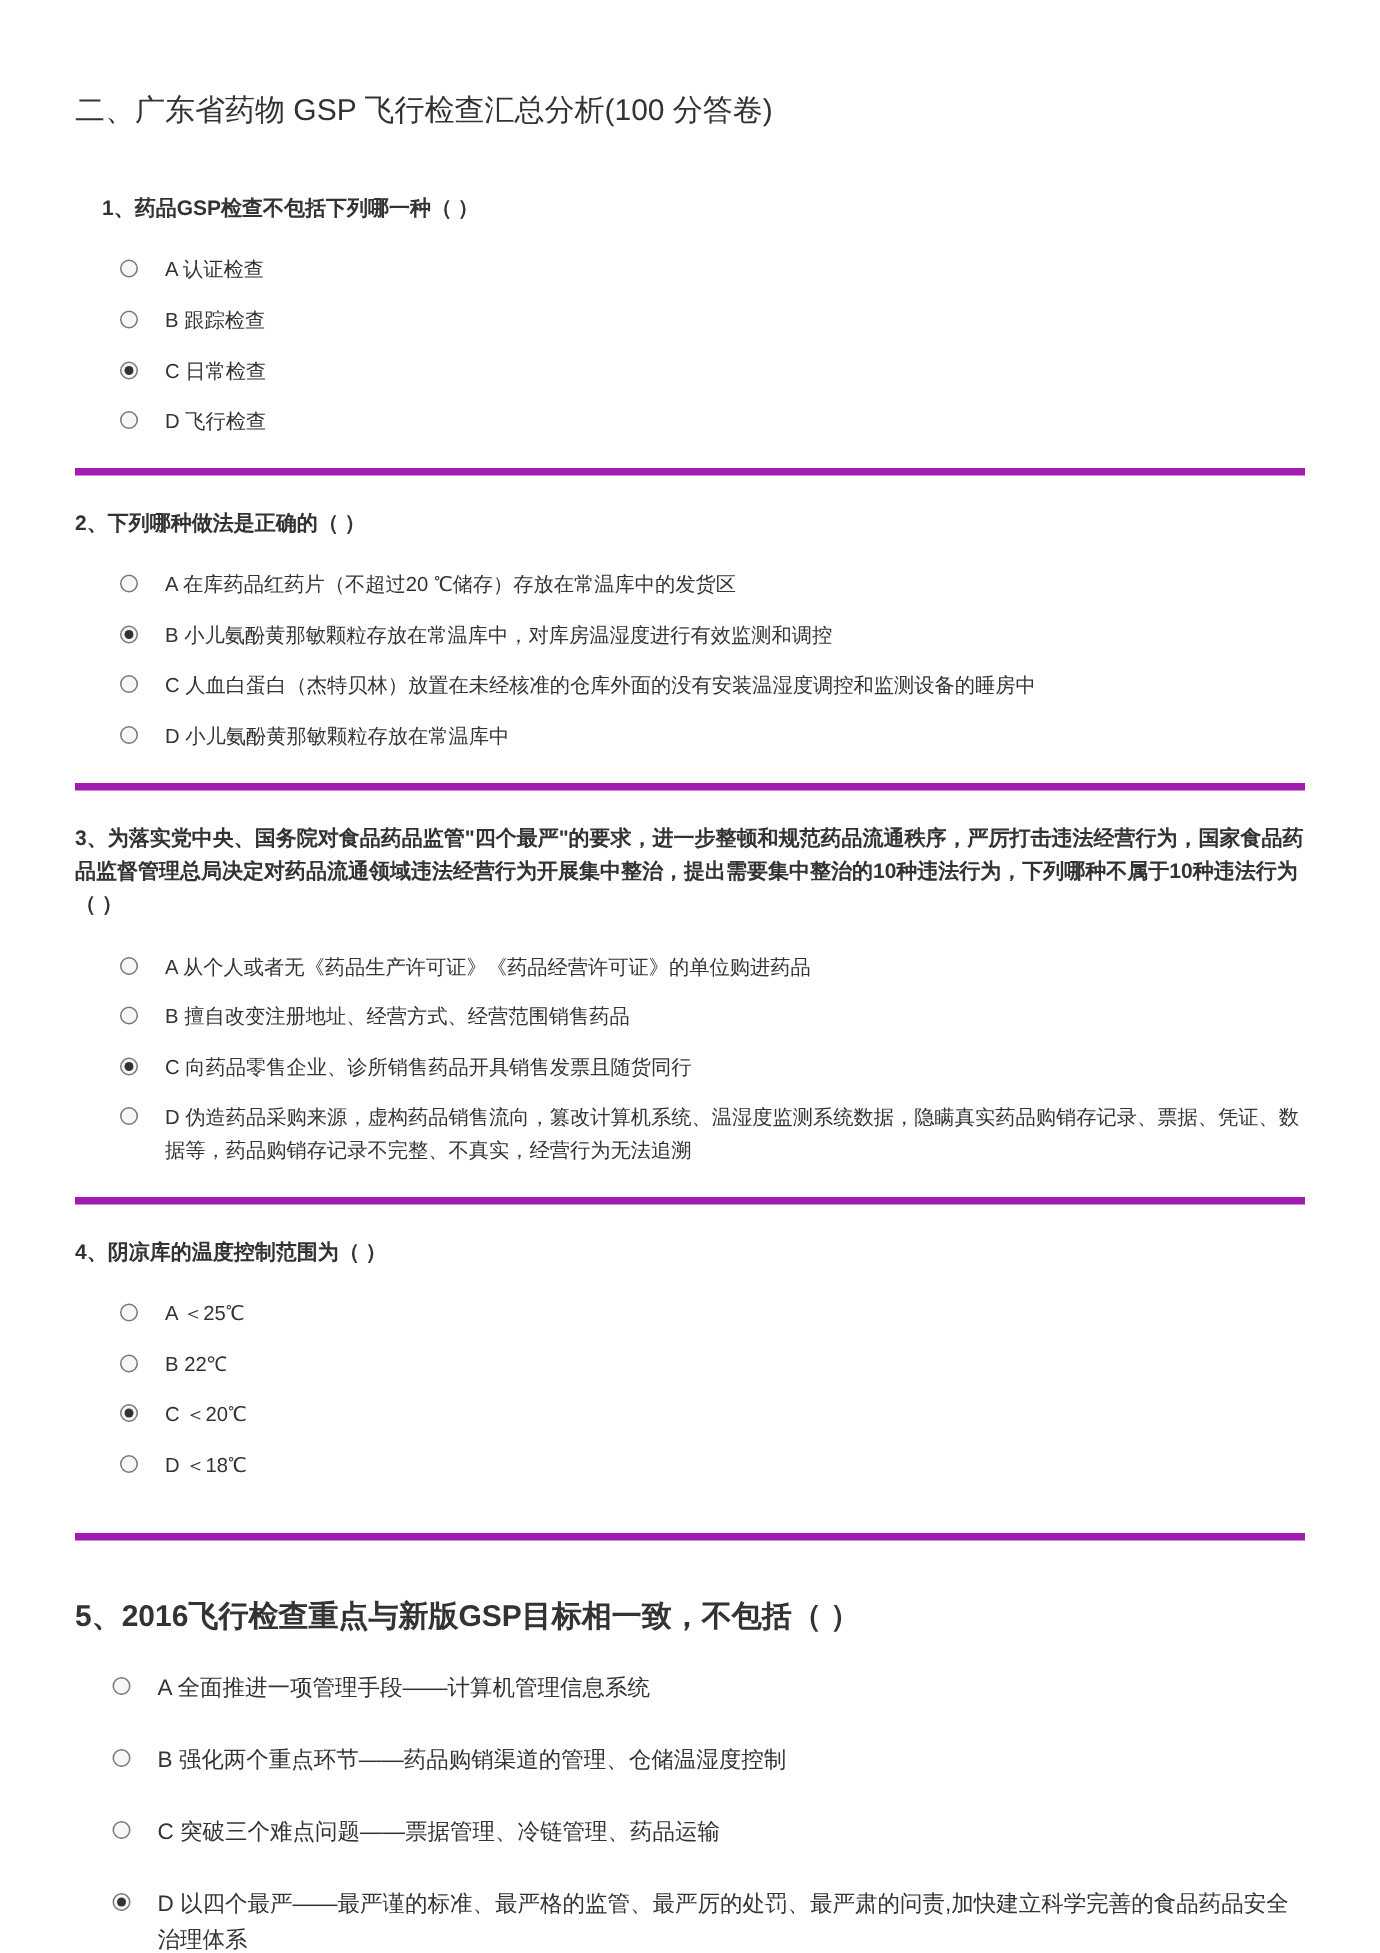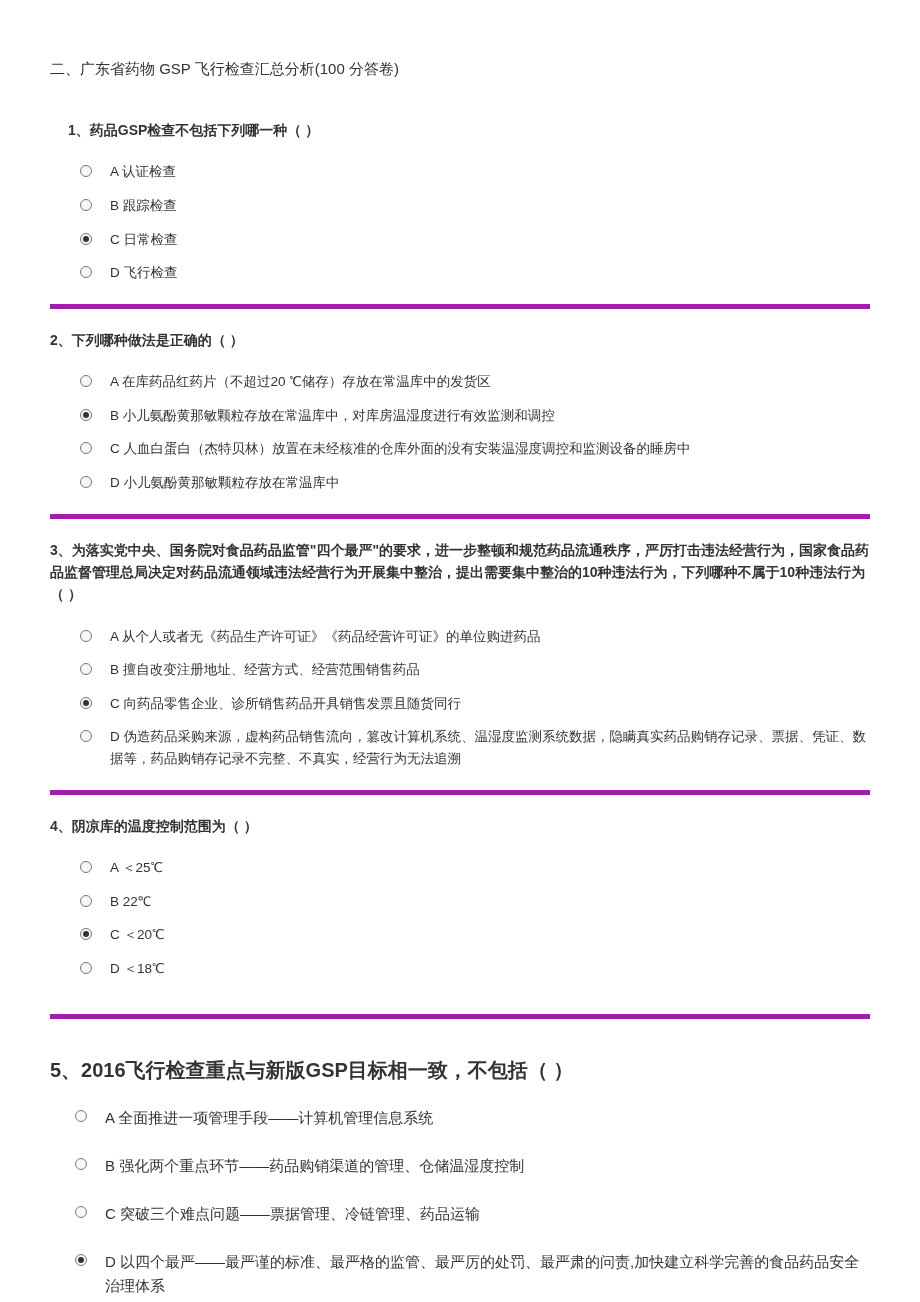--- a/index.html
+++ b/index.html
@@ -5,21 +5,21 @@
     * { margin: 0; padding: 0; box-sizing: border-box; }
     body {
       font-family: "Microsoft YaHei", SimSun, Arial, sans-serif;
       background: #ffffff;
       padding: 60px 50px;
       font-size: 14px;
       color: #333;
       width: 920px;
     }
     .main-title {
-      font-size: 15px;
+      font-size: 20px;
       font-weight: normal;
       margin-bottom: 40px;
       color: #333;
     }
     .question-block {
       margin-bottom: 20px;
       padding-bottom: 20px;
       border-bottom: 5px solid #a21caf;
     }
     .question-block.large-gap {

